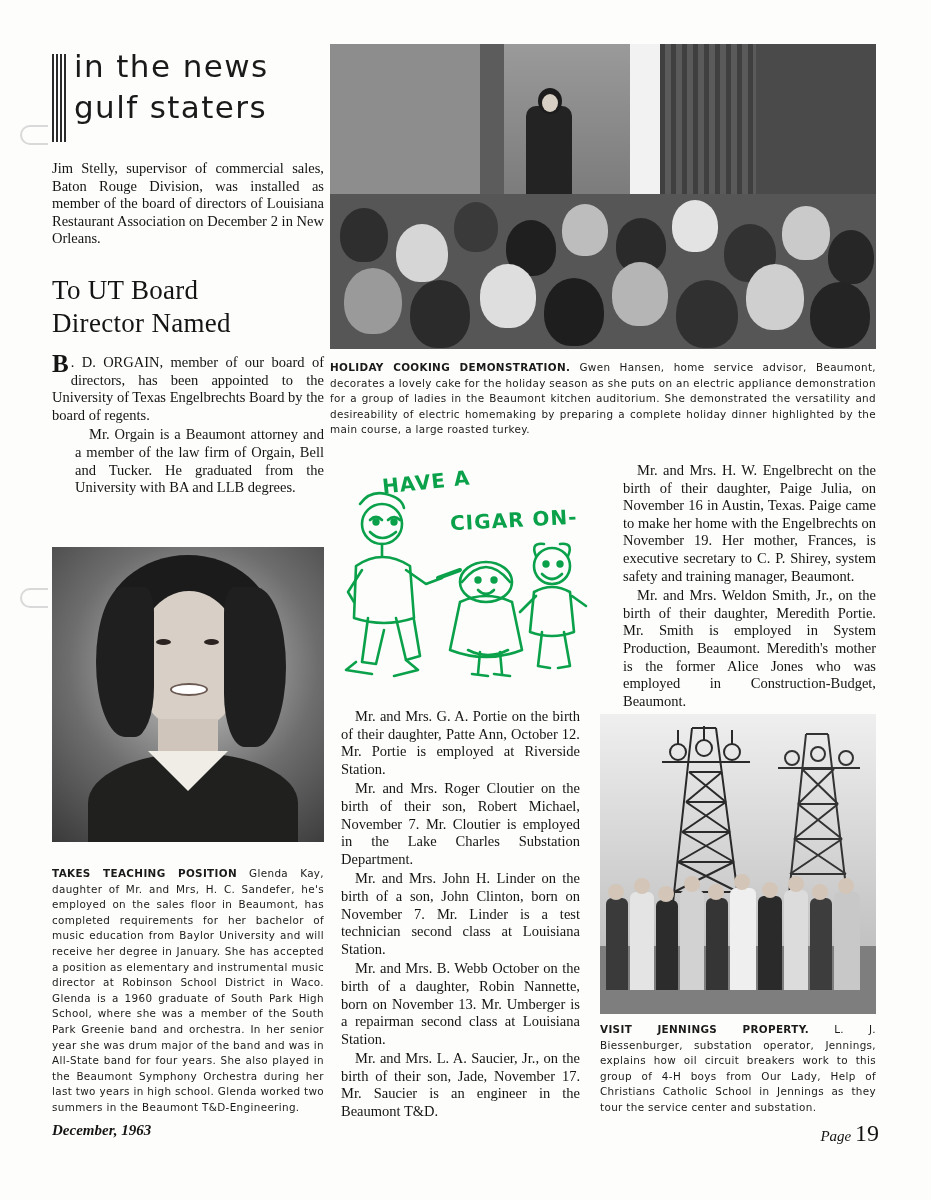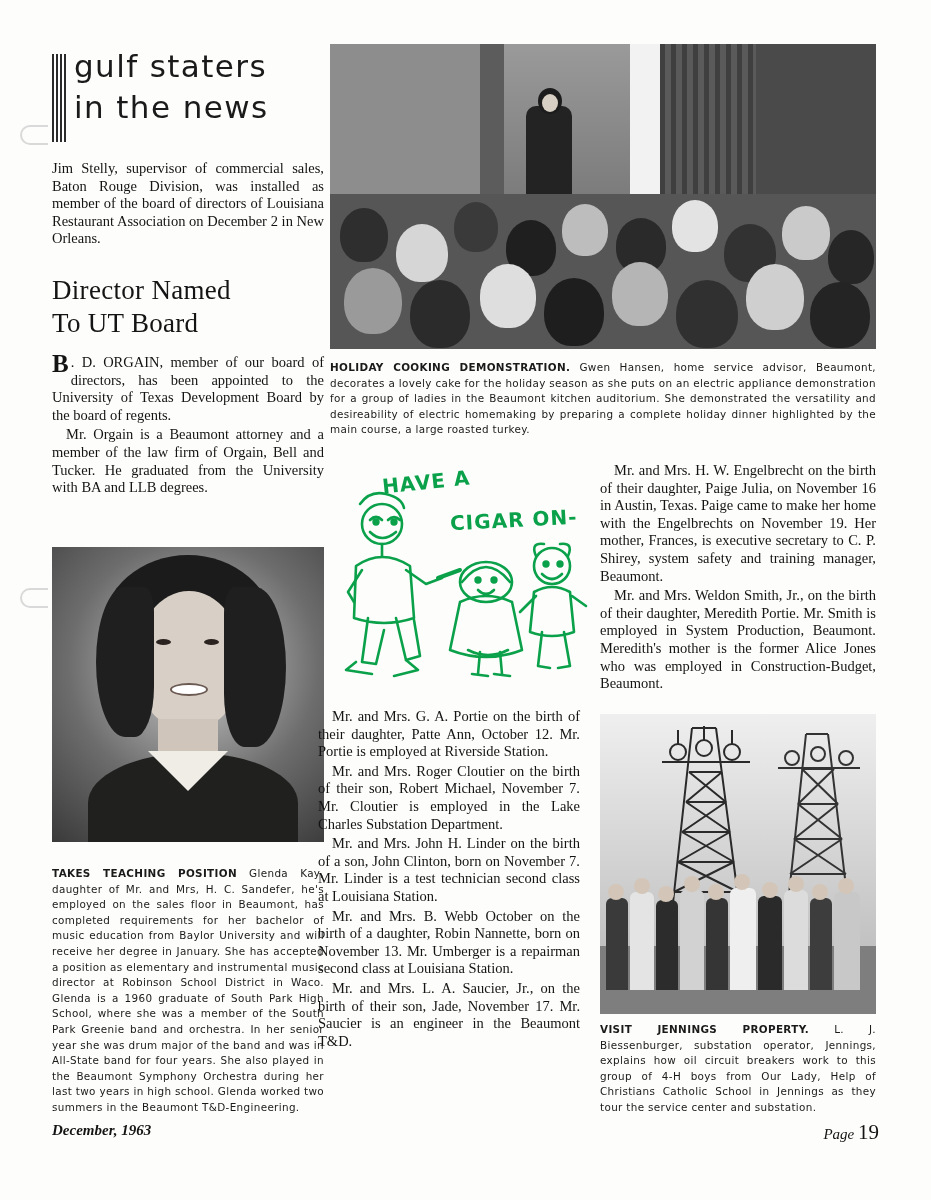--- a/index.html
+++ b/index.html
@@ -62,21 +62,21 @@
     margin:26px 0 14px 0;
     letter-spacing:.3px;
   }
   .dropcap{
     font-size:25px;
     line-height:20px;
     font-weight:bold;
     float:left;
     padding-right:2px;
   }
-  .indent{text-indent:14px;}
+  .indent{text-indent:14px;margin-left:23px;}
 
   
   .portrait{
     position:absolute;left:52px;top:547px;width:272px;height:295px;
     background:linear-gradient(160deg,#6e6e6e 0%,#4a4a4a 45%,#2c2c2c 100%);
     overflow:hidden;
   }
   .portrait .bg{
     position:absolute;inset:0;
     background:radial-gradient(circle at 52% 40%, #cfcfcf 0%, #a8a8a8 22%, #6d6d6d 55%, #3a3a3a 100%);
@@ -180,48 +180,48 @@
   .footer-left{
     position:absolute;left:52px;top:1122px;
     font-family:"Liberation Serif", serif;
     font-style:italic;font-weight:bold;font-size:15px;
   }
   .footer-right{
     position:absolute;right:52px;top:1120px;
     font-family:"Liberation Serif", serif;
     font-style:italic;font-size:15px;
   }
-  .footer-right .num{font-style:normal;font-size:21px;}
+  .footer-right .num{font-style:normal;font-size:24px;}
 </style>
 </head>
 <body>
 
 <div class="page">
 
   <div class="hole h1"></div>
   <div class="hole h2"></div>
 
   <div class="masthead">
     <div class="bars"></div>
+    <div class="title">in the news</div>
     <div class="title">gulf staters</div>
-    <div class="title">in the news</div>
   </div>
 
   <div class="col-left">
     <p class="para">
       <b>Jim Stelly,</b><span> supervisor of commercial sales, Baton Rouge Division, was installed as member of the board of directors of Louisiana Restaurant Association on December 2 in New Orleans.</span>
     </p>
 
     <div class="headline">
+      <div>To  UT  Board</div>
       <div>Director  Named</div>
-      <div>To  UT  Board</div>
     </div>
 
     <p class="para">
-      <span class="dropcap">B</span><b>. D. ORGAIN,</b><span> member of our board of directors, has been appointed to the University of Texas Development Board by the board of regents.</span>
+      <span class="dropcap">B</span><b>. D. ORGAIN,</b><span> member of our board of directors, has been appointed to the University of Texas Engelbrechts Board by the board of regents.</span>
     </p>
     <p class="para indent">Mr. Orgain is a Beaumont attorney and a member of the law firm of Orgain, Bell and Tucker.  He graduated from the University with BA and LLB degrees.</p>
   </div>
 
   <div class="portrait">
     <div class="bg"></div>
     <div class="hair"></div>
     <div class="face"></div>
     <div class="hair2"></div>
     <div class="hair3"></div>

